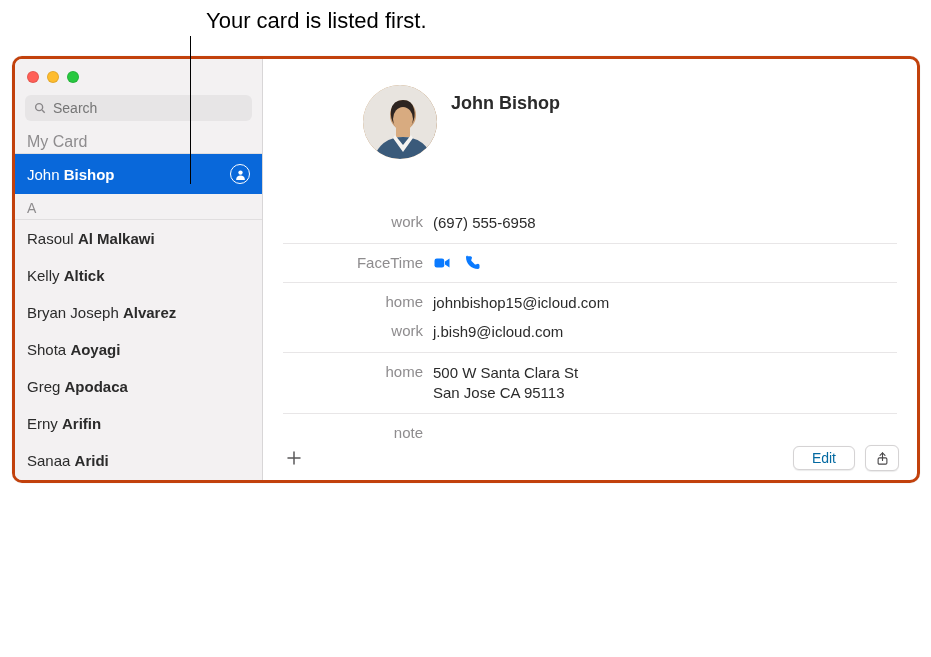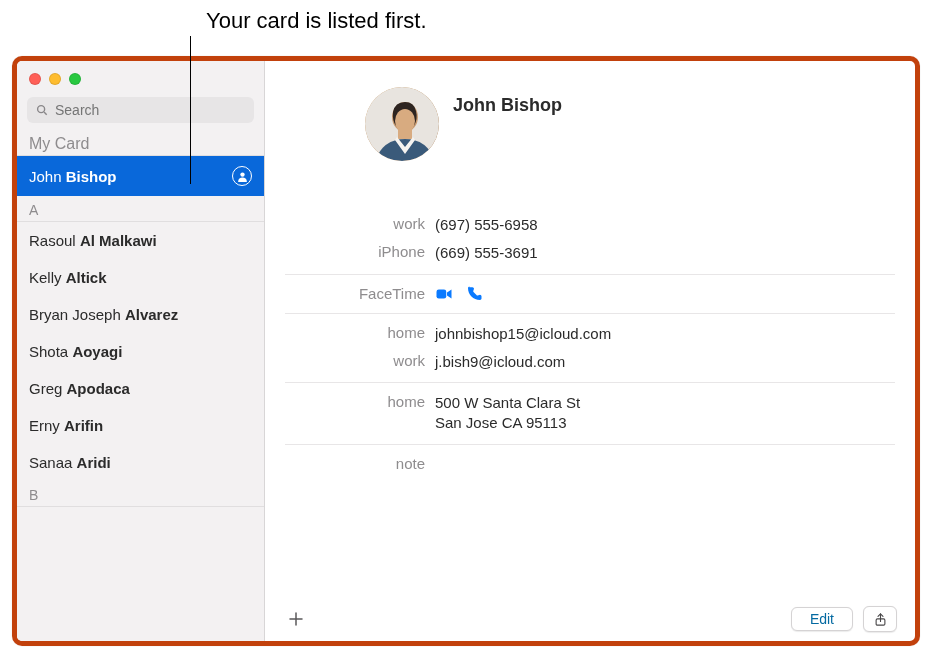--- a/index.html
+++ b/index.html
@@ -27,22 +27,22 @@
       width: 1px;
       height: 148px;
       background: #000;
       z-index: 10;
     }
     .window {
       position: absolute;
       top: 56px;
       left: 12px;
       width: 908px;
-      height: 590px;
-      border: 5px solid #c2410c;
+      height: 427px;
+      border: 3px solid #c2410c;
       border-radius: 10px;
       overflow: hidden;
       display: flex;
       background: #fff;
       box-shadow: 0 0 0 0.5px rgba(0,0,0,0.05);
     }
     .sidebar {
       width: 248px;
       background: #f3f1f2;
       border-right: 1px solid #d8d6d7;
@@ -307,24 +307,20 @@
         </svg>
       </div>
       <div class="contact-name">John Bishop</div>
     </div>
 
     <div class="fields">
       <div class="field-row">
         <div class="field-label">work</div>
         <div class="field-value">(697) 555-6958</div>
       </div>
-      <div class="field-row">
-        <div class="field-label">iPhone</div>
-        <div class="field-value">(669) 555-3691</div>
-      </div>
       <div class="divider"></div>
       <div class="field-row">
         <div class="field-label">FaceTime</div>
         <div class="field-value ft-icons">
           <span>
             <svg viewBox="0 0 24 24" fill="#0a7aff">
                 <rect x="2" y="6" width="13" height="12" rx="3"></rect>
                 <path d="M16 10 l6-4 v12 l-6-4 z"></path>
               </svg>
           </span>

